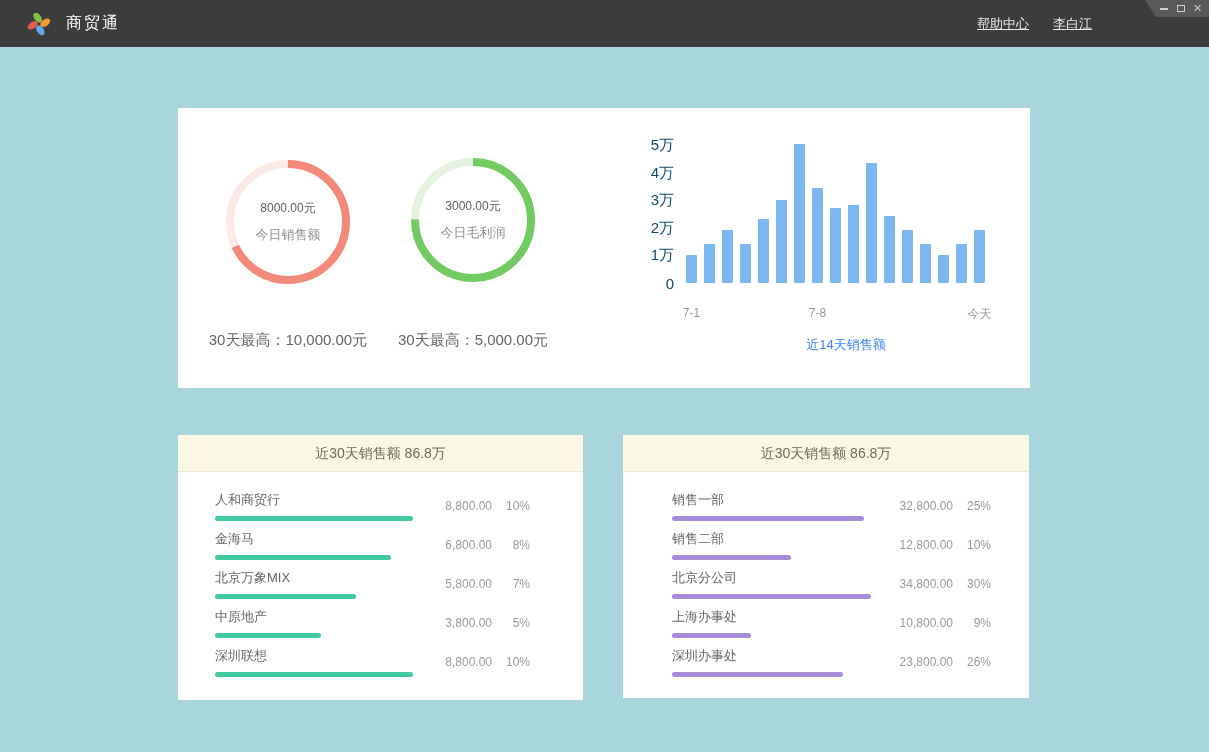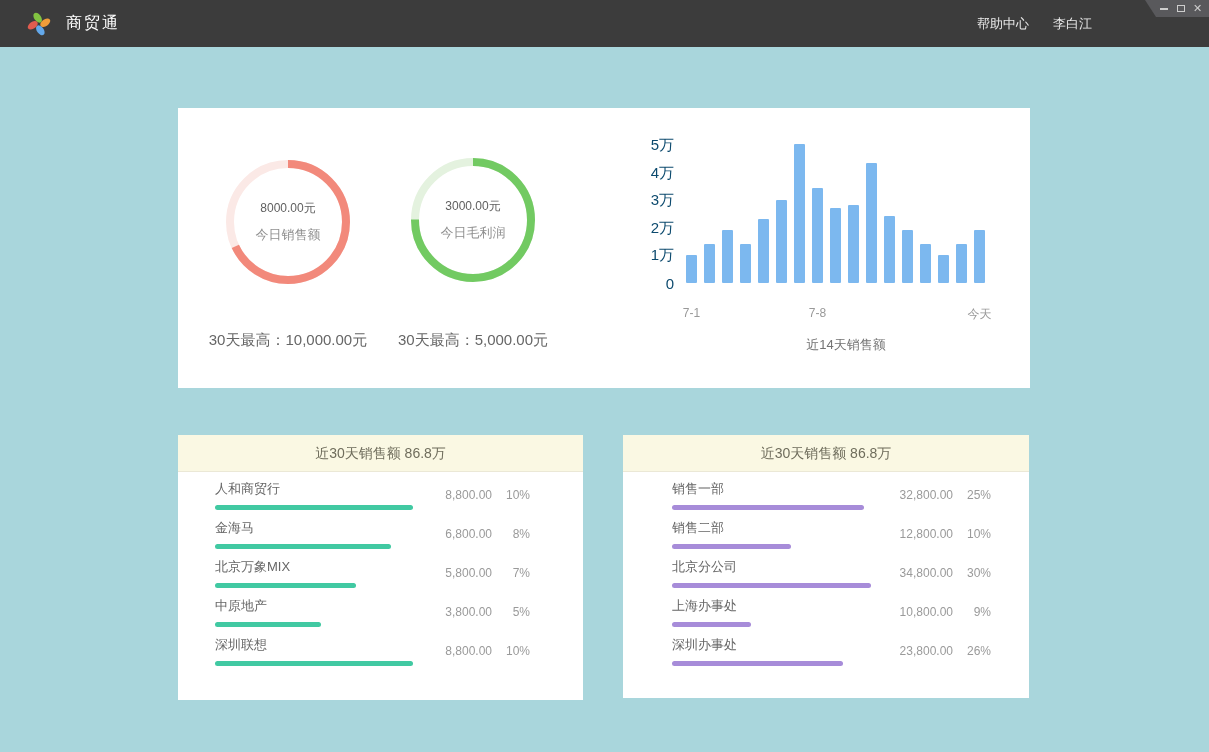--- a/index.html
+++ b/index.html
@@ -15,21 +15,21 @@
     position:absolute; left:0; top:0; width:1209px; height:47px;
     background:#3c3c3c; display:flex; align-items:center;
   }
   .logo { margin-left:27px; width:24px; height:26px; flex:0 0 auto; }
   .app-title { margin-left:15px; color:#ffffff; font-size:16px; letter-spacing:2px; }
   .topbar-right {
     margin-left:auto; margin-right:117px;
     display:flex; align-items:center; gap:24px;
     color:#e9e9e9; font-size:13px;
   }
-  .topbar-right span { cursor:default; }
+  .topbar-right span { cursor:default;text-decoration:underline; }
 
   .win-strip {
     position:absolute; top:0; right:0; width:64px; height:17px;
     background:#59595c;
     clip-path:polygon(0 0, 100% 0, 100% 100%, 11px 100%);
     display:flex; align-items:center; justify-content:flex-end;
     padding-right:3px;
   }
   .win-btn { width:17px; height:100%; display:flex; align-items:center; justify-content:center; }
   .ic-min { width:8px; height:2px; background:#cdcdcd; }
@@ -72,30 +72,30 @@
     position:absolute; left:38px; top:7px; height:140px;
     display:flex; align-items:flex-end; gap:7px;
   }
   .chart-bar { width:11px; border-radius:1px; }
   .xtick {
     position:absolute; top:170px; transform:translateX(-50%);
     font-size:12px; color:#999999; white-space:nowrap;
   }
   .chart-title {
     position:absolute; left:198px; top:200px; transform:translateX(-50%);
-    font-size:13px; color:#737373; white-space:nowrap;
+    font-size:13px; color:#3b82f6; white-space:nowrap;
   }
 
   
   .rank-header {
     height:37px; line-height:37px; background:#faf8e3;
     border-bottom:1px solid #ebe8d6;
     text-align:center; font-size:14px; color:#6f6d5c;
   }
-  .rank-rows { padding-top:3px; }
+  .rank-rows { padding-top:14px; }
   .rank-panel-left  .rank-rows { padding-left:37px; padding-right:53px; }
   .rank-panel-right .rank-rows { padding-left:49px; padding-right:38px; }
   .rank-row {
     height:39px; display:flex; justify-content:space-between; align-items:center;
   }
   .rank-main { display:flex; flex-direction:column; gap:7px; }
   .rank-label { font-size:13px; color:#666666; white-space:nowrap; }
   .rank-bar { height:5px; border-radius:3px; }
   .rank-nums { display:flex; align-items:center; font-size:12px; color:#9a9a9a; }
   .rank-value { min-width:70px; text-align:right; }

